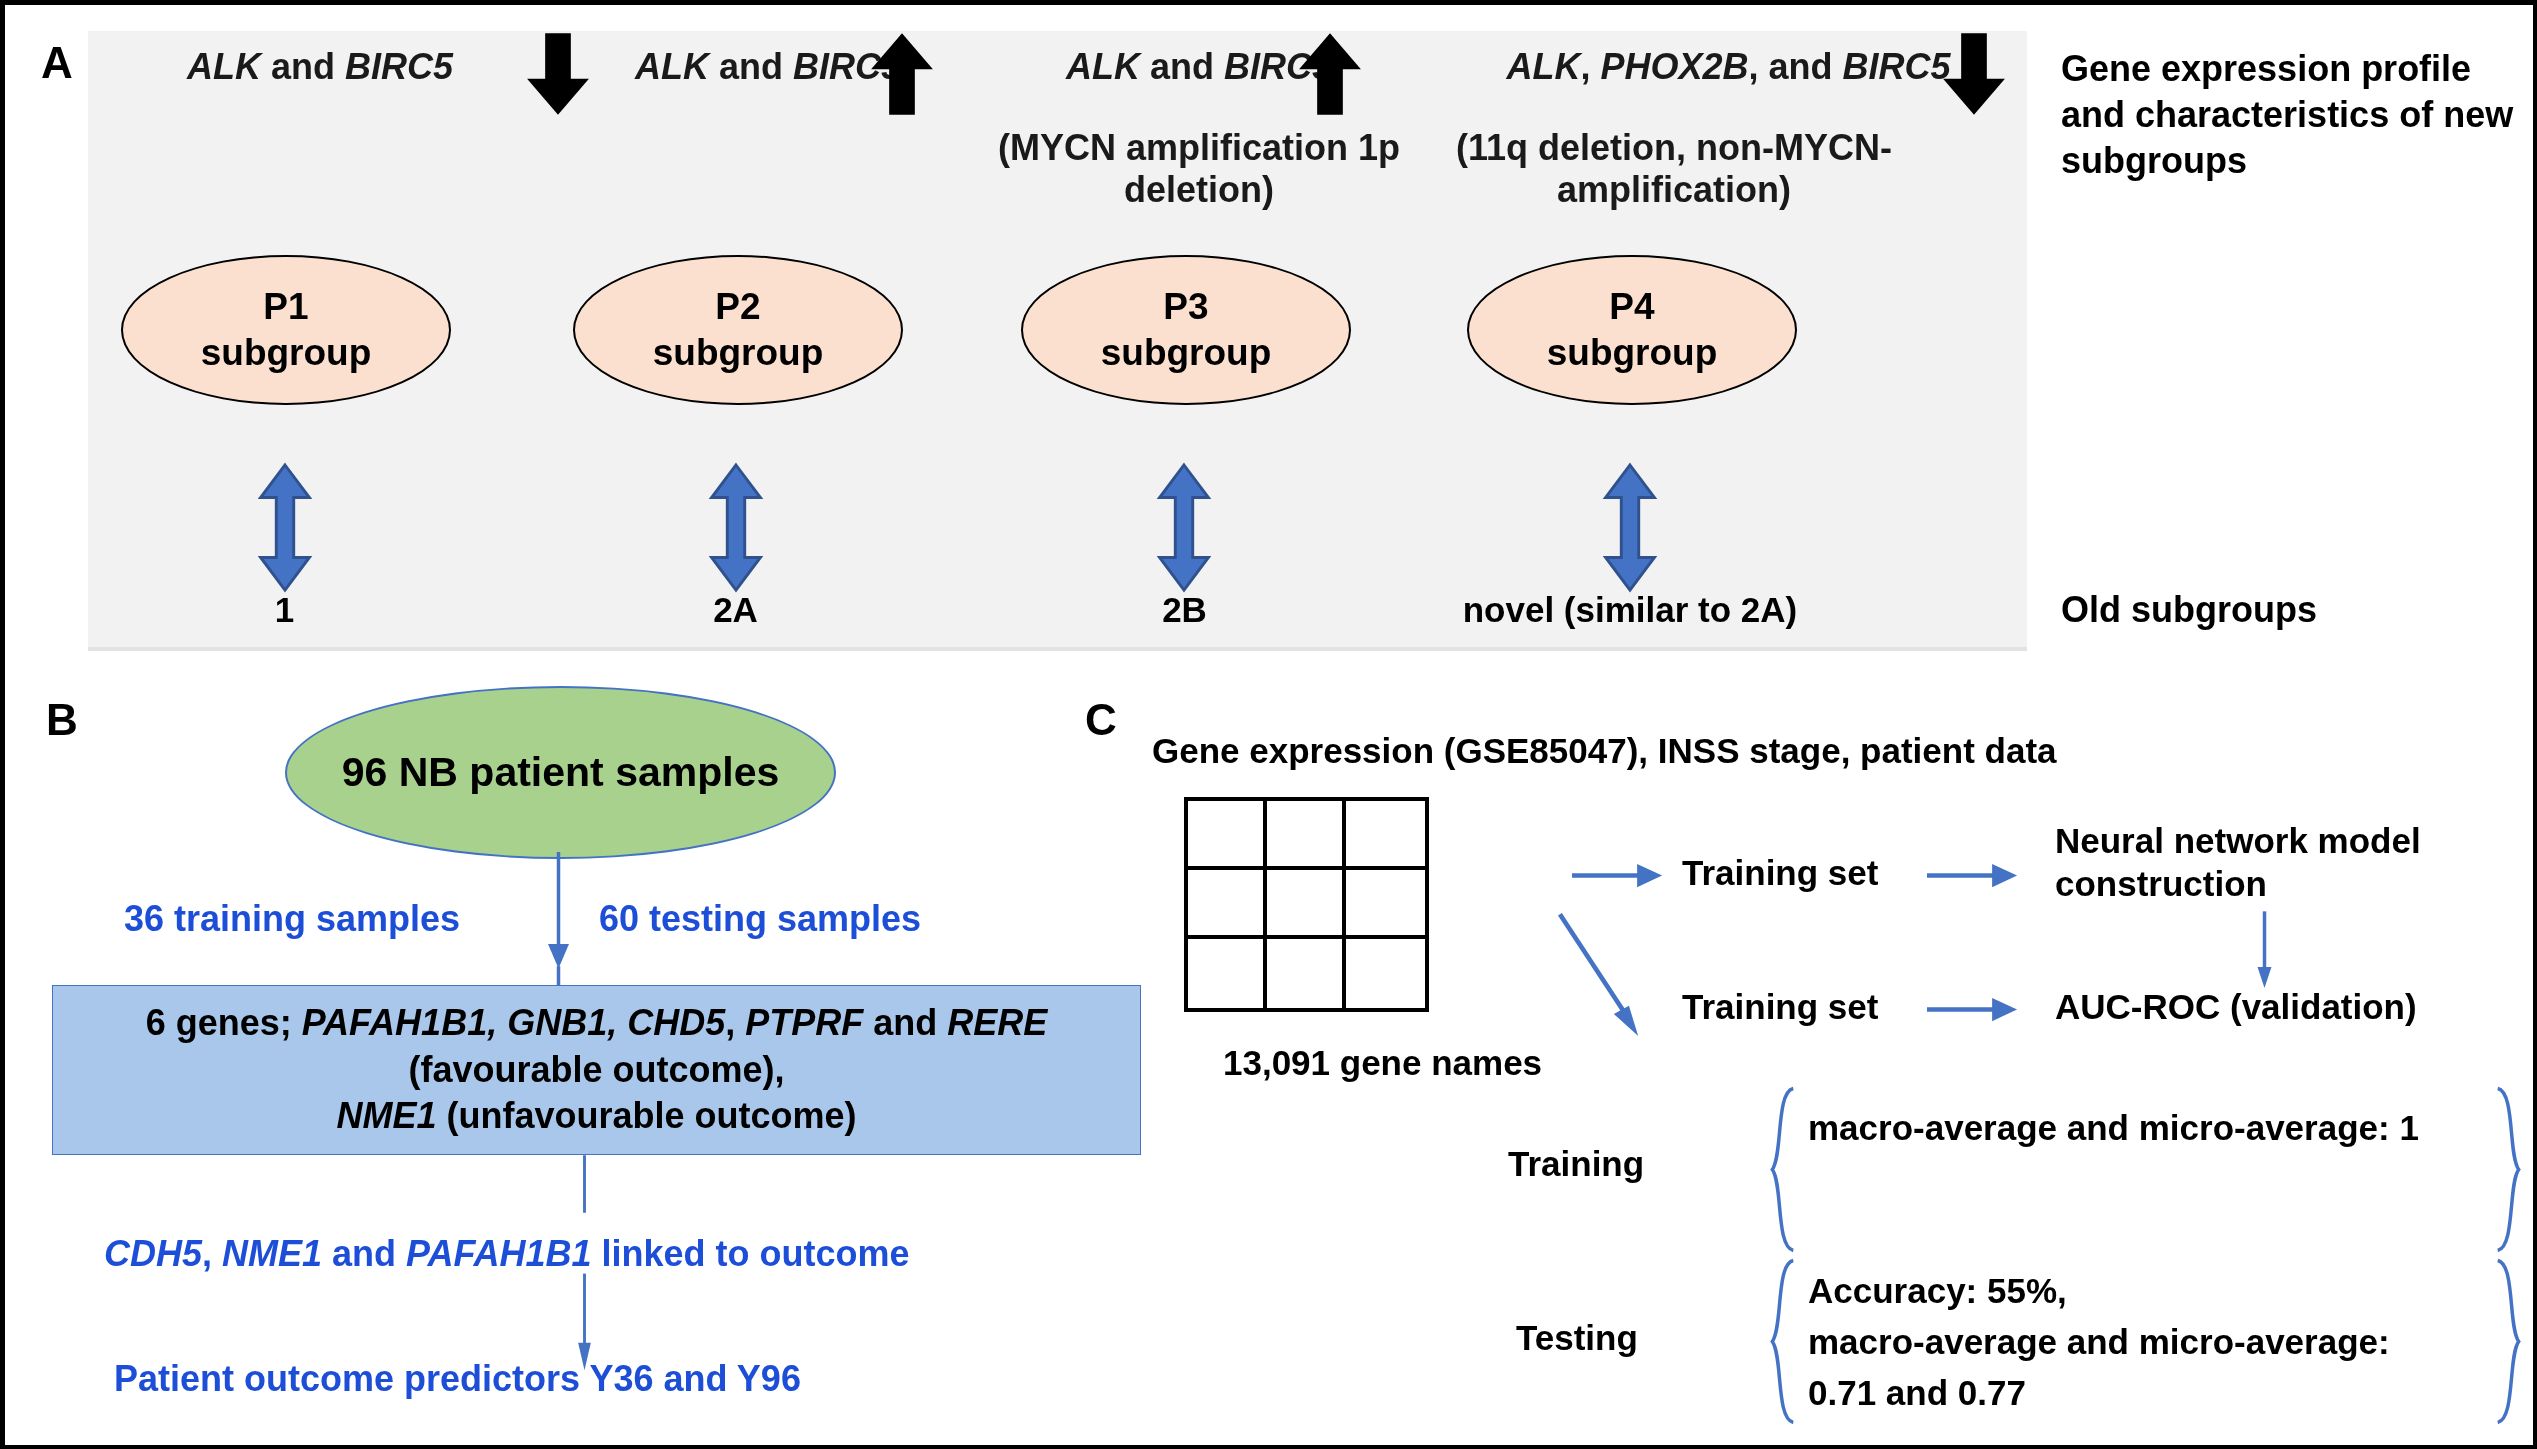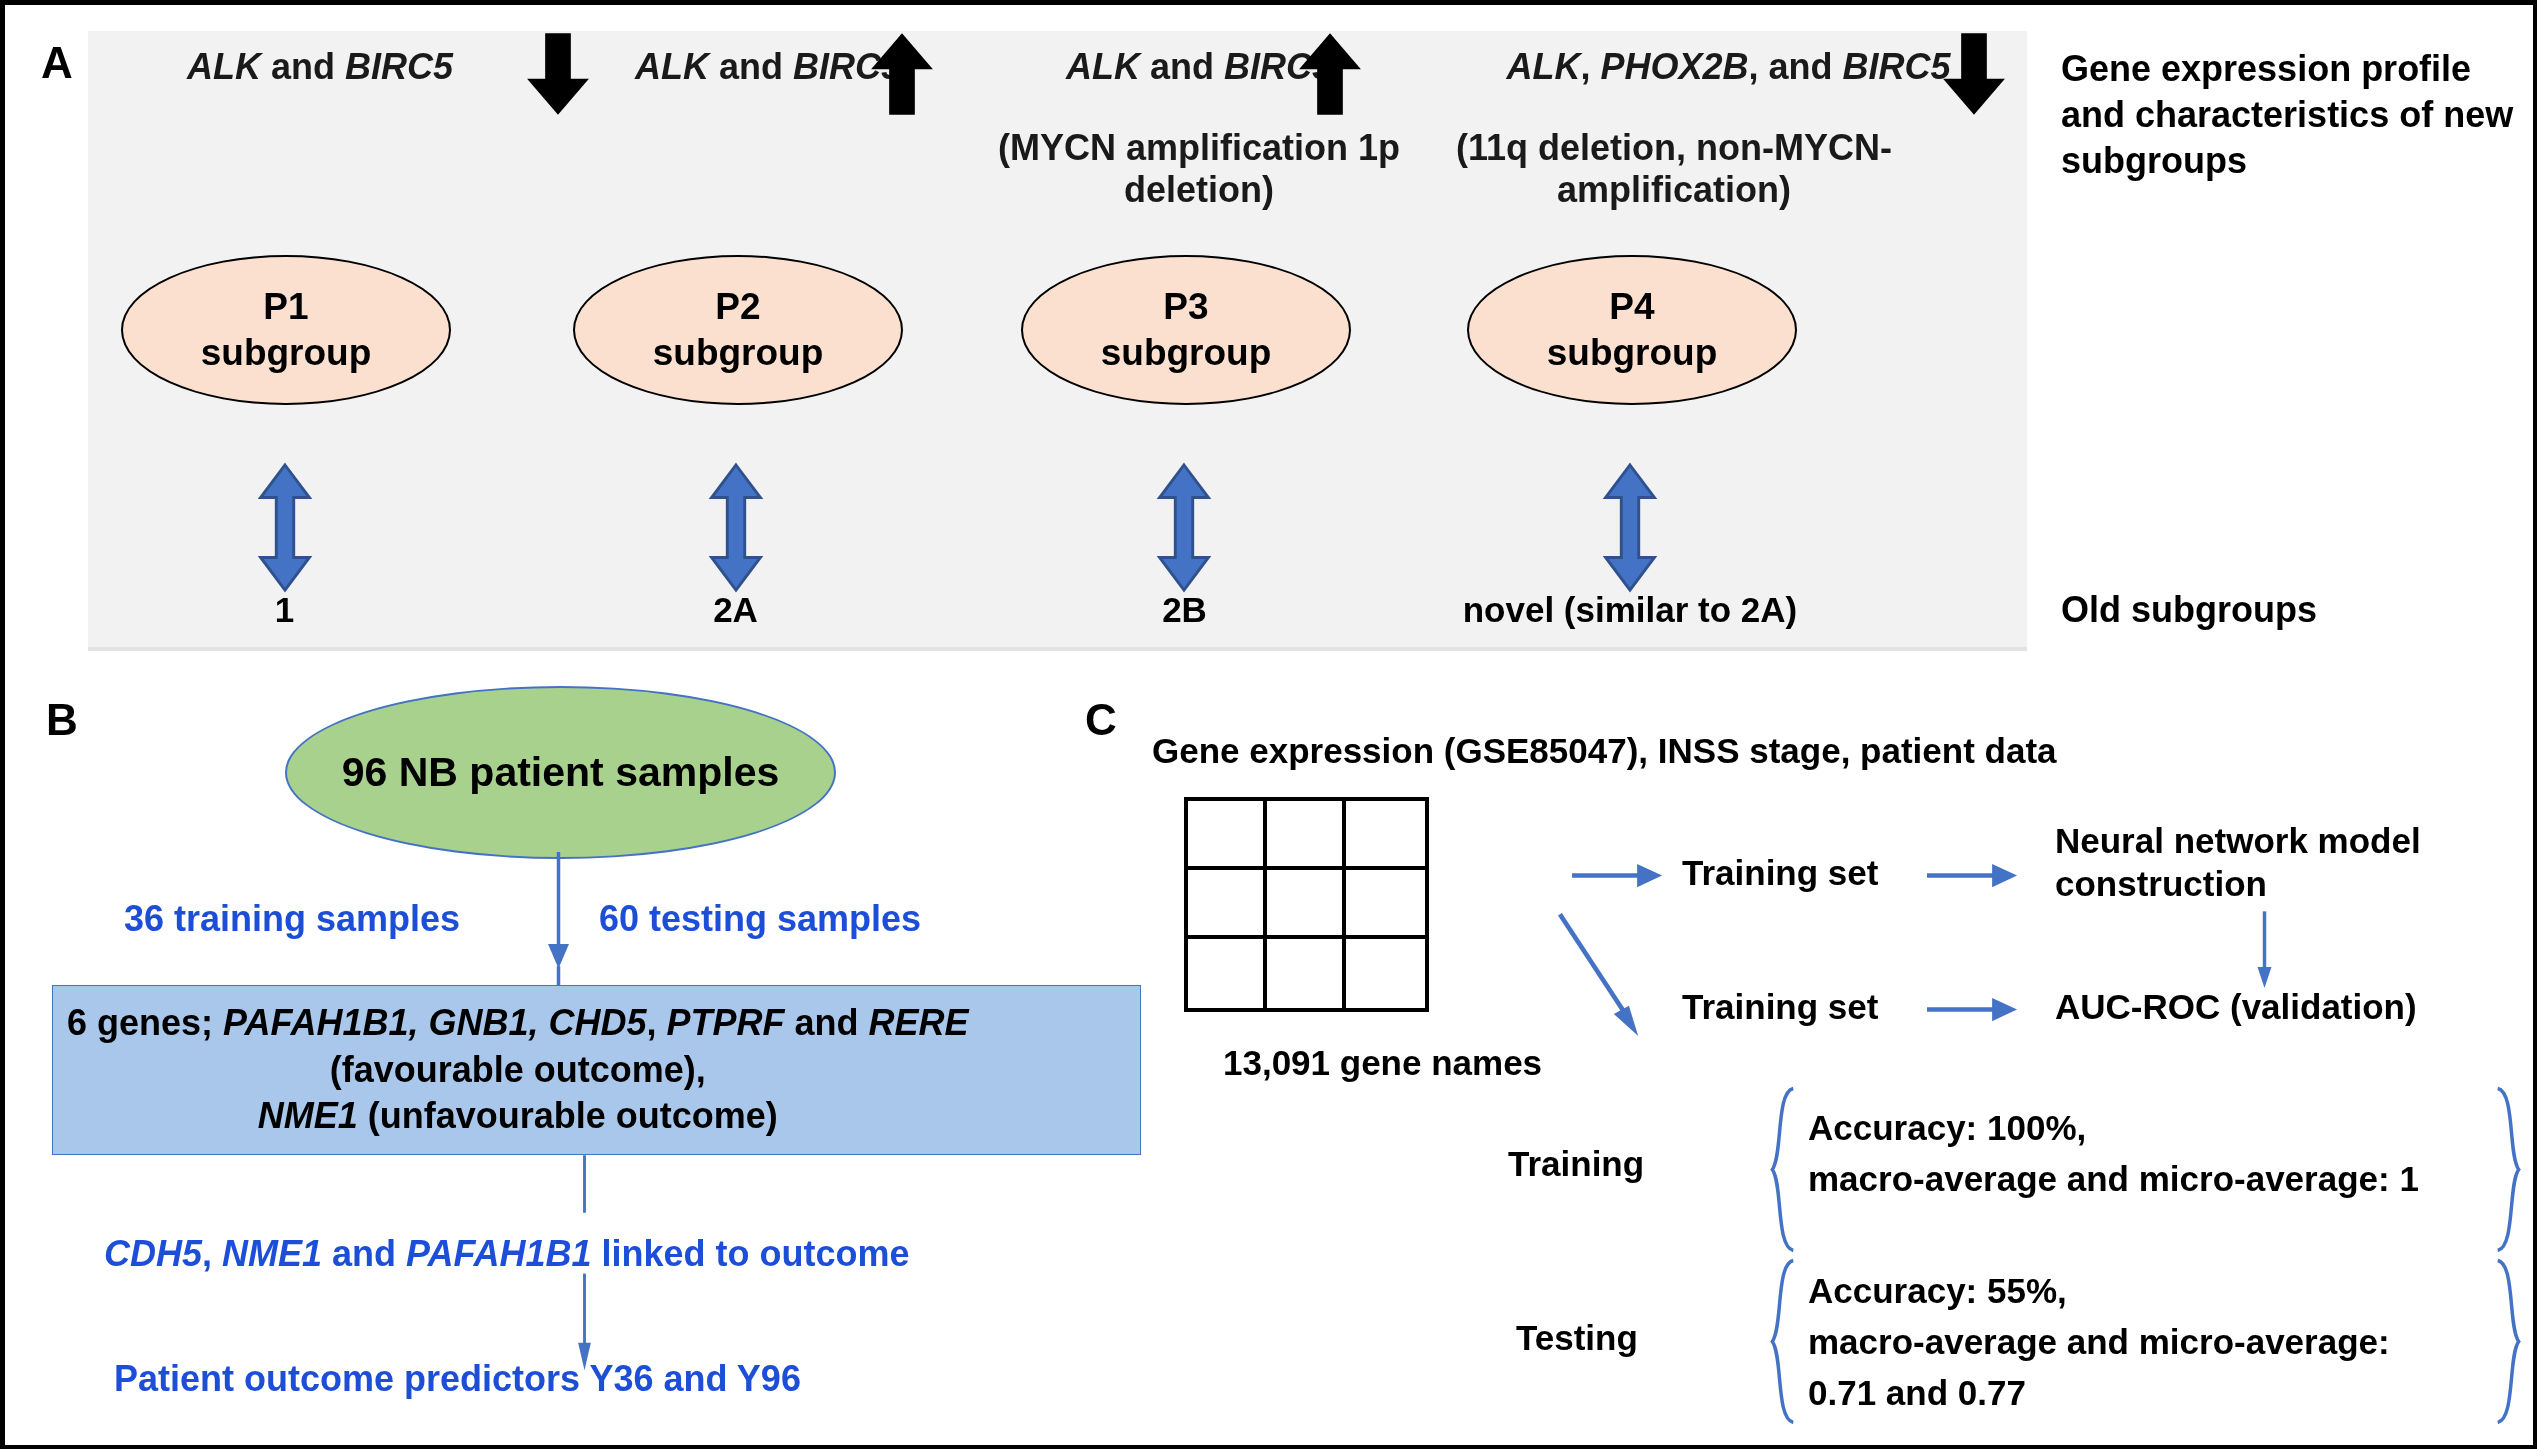--- a/index.html
+++ b/index.html
@@ -44,21 +44,21 @@
   
   .bodytext{font-size:36px;font-weight:bold;color:#1d4ed8;line-height:1.25;}
   .bodytext i{font-style:italic;}
   #green-ellipse{
     background:#a9d18e;border:2.3px solid #4472c4;border-radius:50%;
     display:flex;align-items:center;justify-content:center;
     font-size:41px;font-weight:bold;color:#000;text-align:center;
   }
   #blue-box{
     background:#a8c7ea;border:1.7px solid #4472c4;
-    display:flex;align-items:center;
+    display:flex;align-items:center;justify-content:center;
     text-align:center;
     font-size:36px;font-weight:bold;color:#000;line-height:1.3;
     padding:5.8px 14px;box-sizing:border-box;
   }
   
   #grid3{
     border:4.1px solid #000;box-sizing:border-box;
     display:grid;grid-template-columns:1fr 1fr 1fr;grid-template-rows:1fr 1fr 1fr;
     background:#fff;
   }
@@ -239,21 +239,20 @@
     <line x1="25" y1="0" x2="25" y2="100" stroke="#4472c4" stroke-width="6"></line>
     <polygon points="25,132 13,96 37,96" fill="#4472c4"></polygon>
   </svg>
 
   <svg class="abs" style="left:1765px;top:1080px;" width="751" height="169" viewBox="0 0 1290 290">
     <path d="M 40 6 C 10 12 22 120 4 145 C 22 170 10 278 40 284" fill="none" stroke="#4472c4" stroke-width="6"></path>
     <path d="M 1250 6 C 1280 12 1268 120 1286 145 C 1268 170 1280 278 1250 284" fill="none" stroke="#4472c4" stroke-width="6"></path>
   </svg>
   <div class="abs brace-label" style="left:1503px;top:1139px;">Training</div>
   <div class="abs metric" style="left:1803px;top:1098px;width:705px;">
-    <div>Accuracy: 100%,</div>
     <div>macro-average and micro-average: 1</div>
   </div>
 
   <svg class="abs" style="left:1765px;top:1252px;" width="751" height="169" viewBox="0 0 1290 290">
     <path d="M 40 6 C 10 12 22 120 4 145 C 22 170 10 278 40 284" fill="none" stroke="#4472c4" stroke-width="6"></path>
     <path d="M 1250 6 C 1280 12 1268 120 1286 145 C 1268 170 1280 278 1250 284" fill="none" stroke="#4472c4" stroke-width="6"></path>
   </svg>
   <div class="abs brace-label" style="left:1511px;top:1313px;">Testing</div>
   <div class="abs metric" style="left:1803px;top:1261px;width:705px;">
     <div>Accuracy: 55%,</div>

